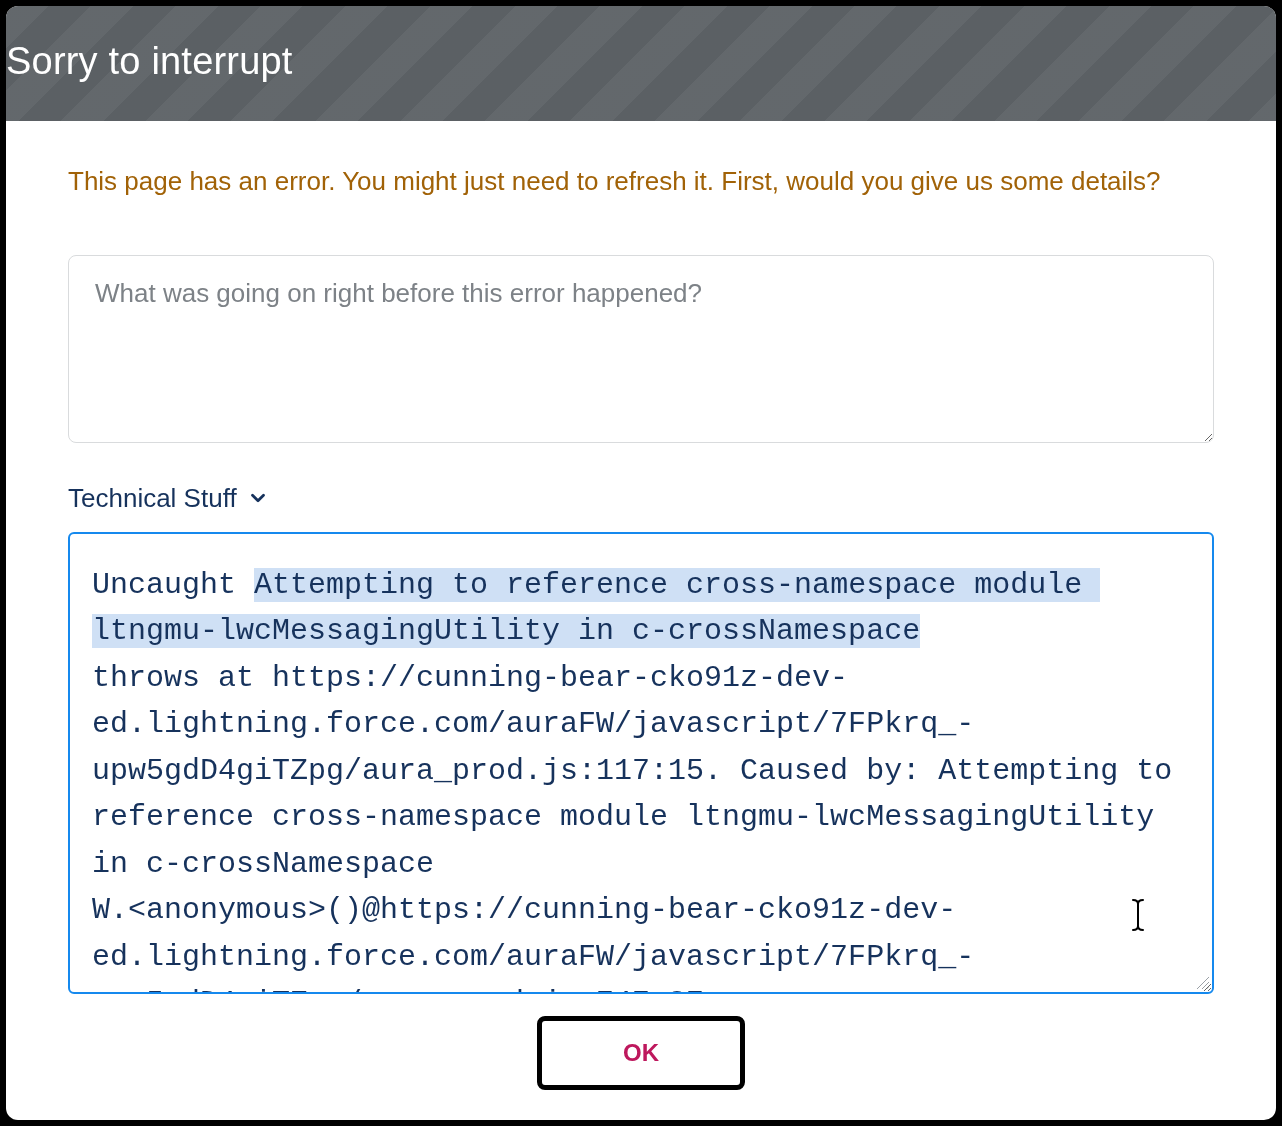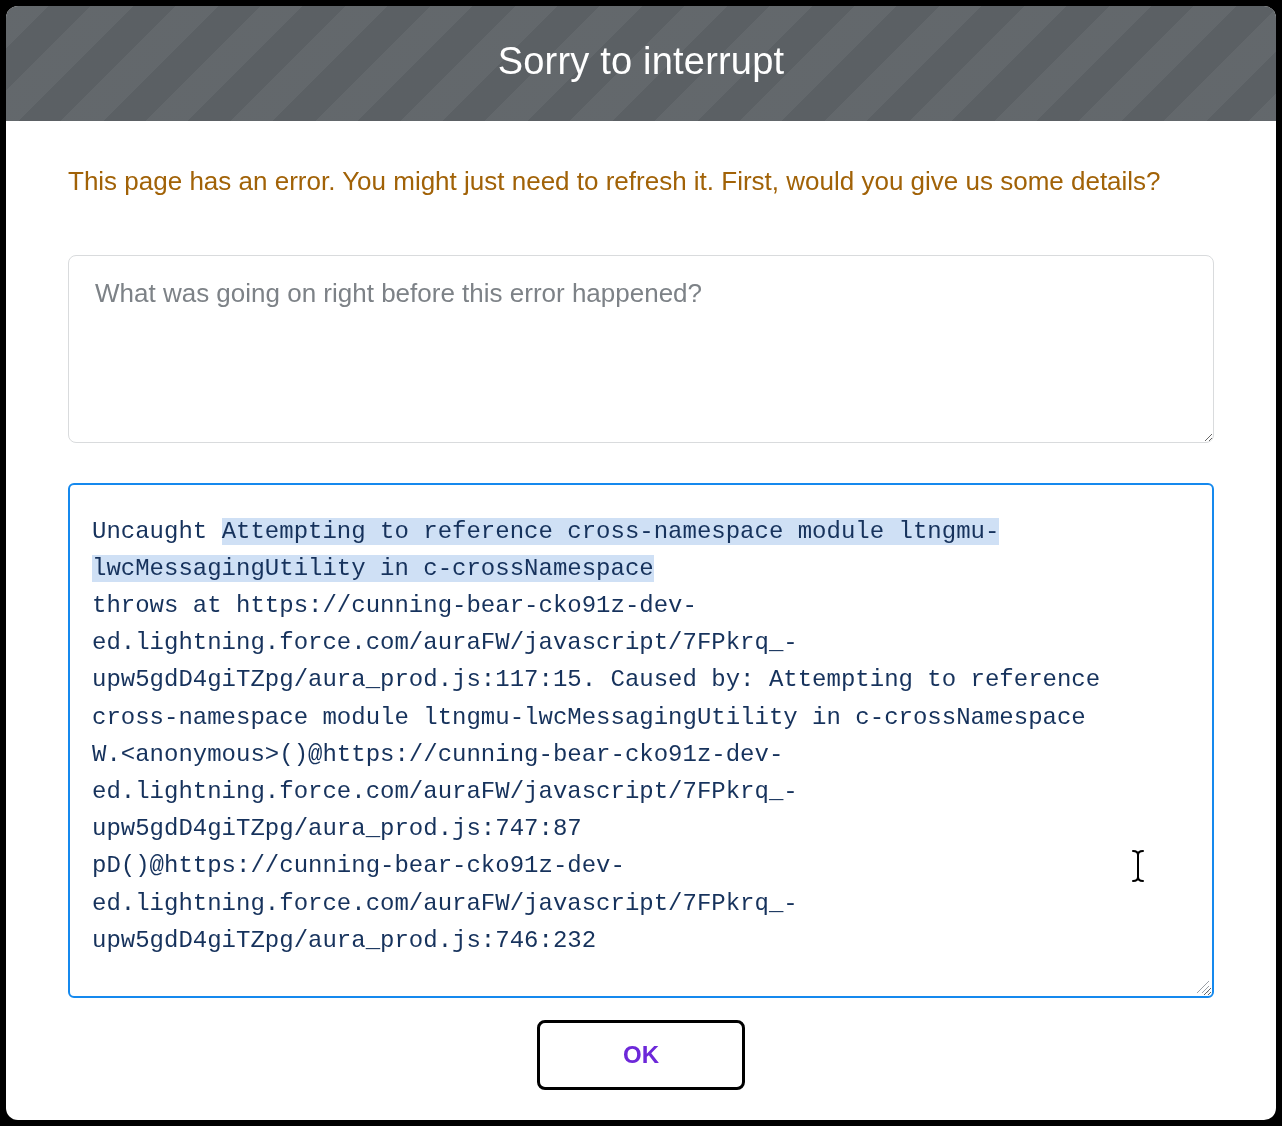--- a/index.html
+++ b/index.html
@@ -21,21 +21,21 @@
   .header {
     background: #5e6367;
     background-image: repeating-linear-gradient(
       135deg,
       rgba(255,255,255,0.03) 0px,
       rgba(255,255,255,0.03) 30px,
       rgba(0,0,0,0.03) 30px,
       rgba(0,0,0,0.03) 60px
     );
     padding: 34px 0 38px 0;
-    text-align: center;
+    text-align: left;
   }
   .header h1 {
     color: #fff;
     font-size: 38px;
     font-weight: 400;
     letter-spacing: 0.2px;
   }
   .body {
     flex: 1;
     padding: 42px 62px 0 62px;
@@ -74,21 +74,21 @@
     user-select: none;
   }
   .tech-toggle svg { width: 22px; height: 22px; }
   .tech-box {
     flex: 1;
     width: 100%;
     border: 2px solid #1589ee;
     border-radius: 6px;
     padding: 28px 22px 4px 22px;
     font-family: "SFMono-Regular", Menlo, Consolas, "Courier New", monospace;
-    font-size: 24px;
+    font-size: 30px;
     line-height: 1.55;
     color: #16325c;
     resize: both;
     overflow: hidden;
     white-space: pre-wrap;
     word-break: break-word;
     position: relative;
   }
   .tech-box::selection { background: #cfe0f5; }
   .hl { background: #cfe0f5; }
@@ -109,24 +109,24 @@
     pointer-events: none;
   }
   .footer {
     padding: 22px 0 30px 0;
     text-align: center;
   }
   .ok-btn {
     display: inline-block;
     min-width: 208px;
     padding: 18px 0;
-    border: 3px solid #000000;
+    border: 5px solid #000000;
     border-radius: 8px;
     background: #fff;
-    color: #6d28d9;
+    color: #be185d;
     font-size: 24px;
     font-weight: 600;
     cursor: pointer;
   }
 </style>
 </head>
 <body>
 
 <div class="modal">
 
@@ -135,20 +135,26 @@
   </div>
 
   <div class="body">
 
     <div class="prompt">
       <span>This page has an error. You might just need to refresh it. First, would you give us some details?</span><br>
     </div>
 
     <textarea class="user-input" placeholder="What was going on right before this error happened?" style=""></textarea>
 
+    <div class="tech-toggle">
+      <span>Technical Stuff</span>
+      <svg viewBox="0 0 24 24" fill="none" stroke="#16325c" stroke-width="3" stroke-linecap="round" stroke-linejoin="round">
+        <polyline points="6 9 12 15 18 9"></polyline>
+      </svg>
+    </div>
 
     <div class="tech-box"><span>Uncaught </span><span class="hl">Attempting to reference cross-namespace module ltngmu-lwcMessagingUtility in c-crossNamespace</span><span>
 throws at https://cunning-bear-cko91z-dev-ed.lightning.force.com/auraFW/javascript/7FPkrq_-upw5gdD4giTZpg/aura_prod.js:117:15. Caused by: Attempting to reference cross-namespace module ltngmu-lwcMessagingUtility in c-crossNamespace
 W.&lt;anonymous&gt;()@https://cunning-bear-cko91z-dev-ed.lightning.force.com/auraFW/javascript/7FPkrq_-upw5gdD4giTZpg/aura_prod.js:747:87
 pD()@https://cunning-bear-cko91z-dev-ed.lightning.force.com/auraFW/javascript/7FPkrq_-upw5gdD4giTZpg/aura_prod.js:746:232</span>
       <span class="cursor-ibeam">
         <svg width="20" height="34" viewBox="0 0 20 34" stroke="#000" stroke-width="2" fill="none" stroke-linecap="round">
           <path d="M5 2 Q10 2 10 6 Q10 2 15 2"></path>
           <line x1="10" y1="6" x2="10" y2="28"></line>
           <path d="M5 32 Q10 32 10 28 Q10 32 15 32"></path>

